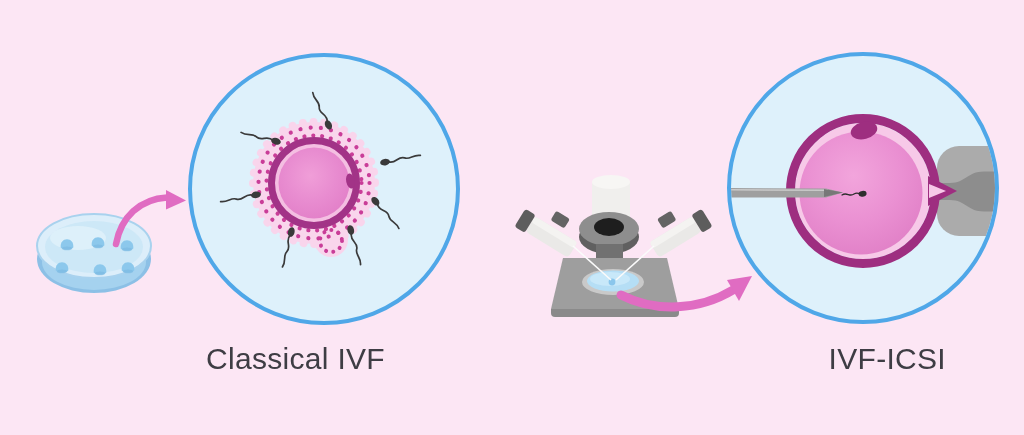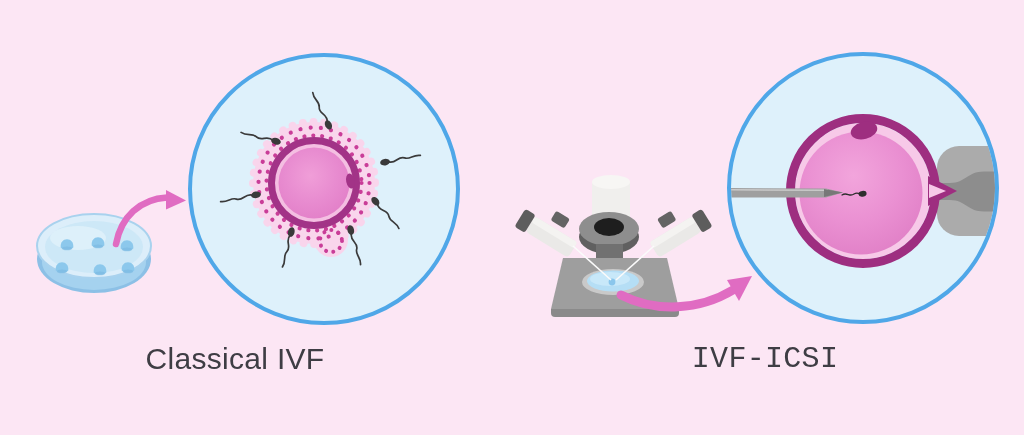--- a/index.html
+++ b/index.html
@@ -22,26 +22,26 @@
   }
   html,body{margin:0;padding:0;}
   .stage{
     position:relative;width:1024px;height:435px;
     background:var(--background);
     overflow:hidden;
     font-family:"Liberation Sans",sans-serif;
   }
   .stage svg{position:absolute;left:0;top:0;display:block;}
   .label{
-    position:absolute;top:341px;width:300px;text-align:center;
+    position:absolute;top:341px;width:300px;text-align:right;
     font-size:30px;line-height:36px;color:var(--label-text);
     letter-spacing:0.3px;font-weight:400;
   }
   #label-classical{left:85px;}
-  #label-icsi{left:615px;font-family:Liberation Mono, monospace;}
+  #label-icsi{left:646px;}
 </style>
 </head>
 <body>
 
 <div class="stage">
 
   <svg width="1024" height="435" viewBox="0 0 1024 435" aria-hidden="true">
     <defs>
       <radialGradient id="gradEggL" cx="45%" cy="40%" r="65%">
         <stop offset="0%" stop-color="#f09ed8"></stop>

